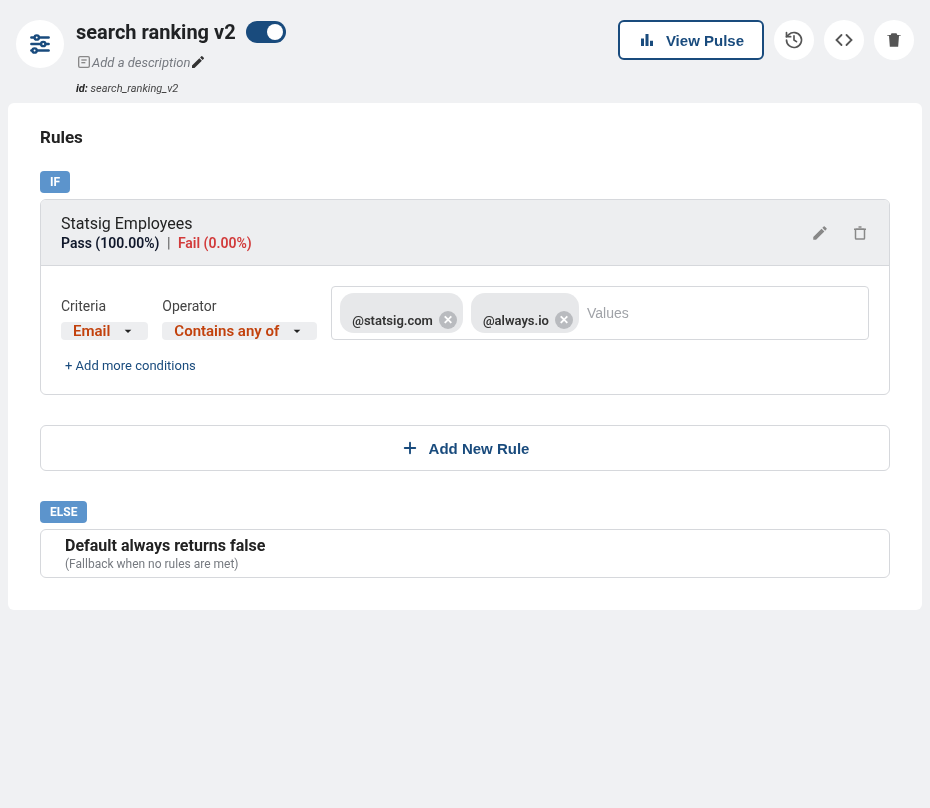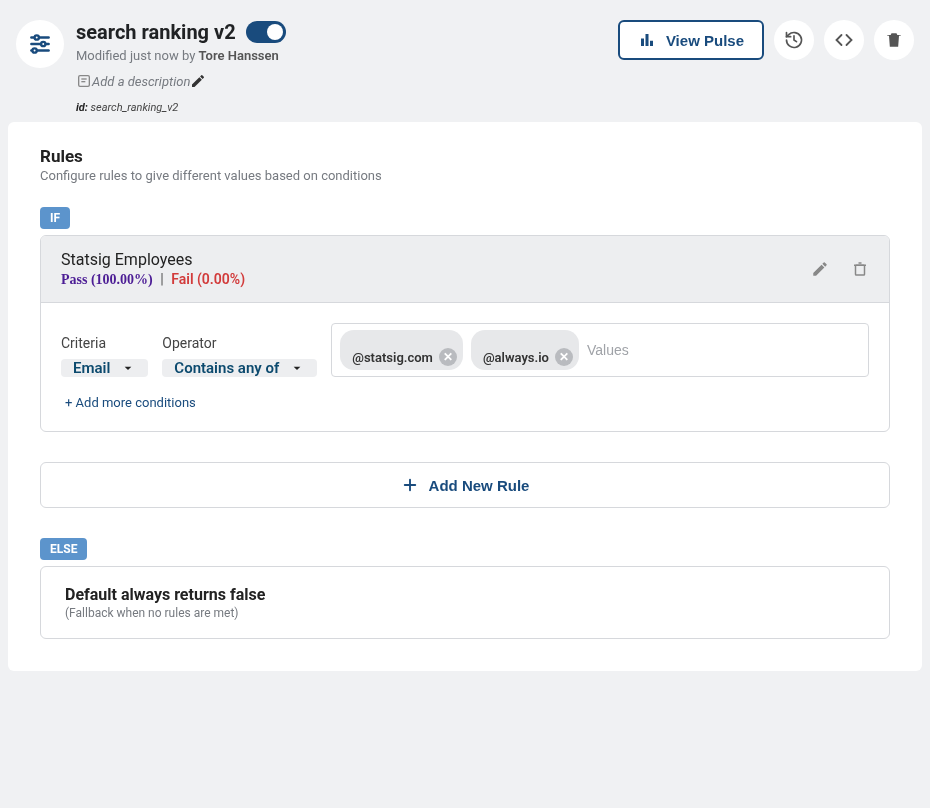--- a/index.html
+++ b/index.html
@@ -124,35 +124,35 @@
     overflow: hidden;
   }
   .rule-head {
     background: #edeef0;
     border-bottom: 1px solid #d6d8dc;
     padding: 14px 20px;
     display: flex; justify-content: space-between; align-items: center;
   }
   .rule-name { font-size: 16px; font-weight: 400; color: #222; }
   .rule-stats { font-size: 14px; font-weight: 600; margin-top: 2px; }
-  .pass { color: #4c1d95; font-family: Liberation Serif, serif; }
+  .pass { color: #0f172a; }
   .sep-bar { color: #666; margin: 0 4px; }
   .fail { color: #d23b3b; }
   .rule-head-actions { display: flex; gap: 22px; color: #888; }
   .rule-head-actions svg { width: 18px; height: 18px; cursor: pointer; }
 
   .rule-body { padding: 20px; }
   .cond-row { display: flex; align-items: flex-end; gap: 14px; }
   .field-label { font-size: 14px; color: #444; margin-bottom: 8px; }
   .select-box {
     background: #edeef0;
     border-radius: 4px;
     padding: 0 12px;
     display: flex; align-items: center; gap: 10px;
-    font-size: 15px; font-weight: 600; color: #0c4a6e;
+    font-size: 15px; font-weight: 600; color: #c2410c;
     cursor: pointer;
   }
   .select-box svg { width: 16px; height: 16px; }
   .values-input {
     flex: 1;
     border: 1px solid #d6d8dc;
     border-radius: 4px;
     padding: 6px 8px;
     display: flex; align-items: center; gap: 8px; flex-wrap: wrap;
     min-height: 42px;
@@ -194,21 +194,21 @@
     font-size: 15px; font-weight: 700; color: #194b7d;
     cursor: pointer;
     margin-top: 30px;
   }
   .add-rule-btn svg { width: 18px; height: 18px; }
 
   .else-section { margin-top: 30px; }
   .else-box {
     border: 1px solid #d6d8dc;
     border-radius: 6px;
-    padding: 18px 24px;
+    padding: 6px 24px;
   }
   .else-title { font-size: 16px; font-weight: 700; color: #222; }
   .else-sub { font-size: 12px; color: #767a80; margin-top: 2px; }
 </style>
 </head>
 <body>
 
 <div class="page">
 
   <div class="header">
@@ -220,23 +220,20 @@
           <circle cx="15" cy="12" r="2" fill="#fff"></circle>
         <line x1="4" y1="18" x2="20" y2="18"></line>
           <circle cx="7" cy="18" r="2" fill="#fff"></circle>
       </svg>
     </div>
     <div class="header-main">
       <div class="title-row">
         <span class="title">search ranking v2</span>
         <div class="toggle"></div>
       </div>
-      <div class="modified">
-        <span>Modified just now by </span><b>Tore Hanssen</b>
-      </div>
       <div class="desc-row">
         <svg viewBox="0 0 24 24" fill="none" stroke="#888" stroke-width="2">
           <rect x="4" y="4" width="16" height="16" rx="2"></rect>
             <line x1="8" y1="9" x2="16" y2="9"></line>
             <line x1="8" y1="13" x2="14" y2="13"></line>
         </svg>
         <span class="desc-text">Add a description</span>
         <svg viewBox="0 0 24 24" fill="#333">
           <path d="M3 17.25V21h3.75L17.81 9.94l-3.75-3.75L3 17.25zM20.71 7.04a1 1 0 0 0 0-1.41l-2.34-2.34a1 1 0 0 0-1.41 0L15.13 5.13l3.75 3.75 1.83-1.84z"></path>
         </svg>
@@ -273,21 +270,20 @@
           <path d="M6 7h12l-1 13H7L6 7zm3-3h6l1 2H8l1-2zM4 6h16v1H4z"></path>
         </svg>
       </div>
     </div>
   </div>
 
   <div class="card">
     <div class="rules-header">
       <div>
         <div class="rules-title">Rules</div>
-        <div class="rules-sub">Configure rules to give different values based on conditions</div>
       </div>
     </div>
 
     <span class="badge">IF</span>
 
     <div class="rule-box">
       <div class="rule-head">
         <div>
           <div class="rule-name">Statsig Employees</div>
           <div class="rule-stats">

